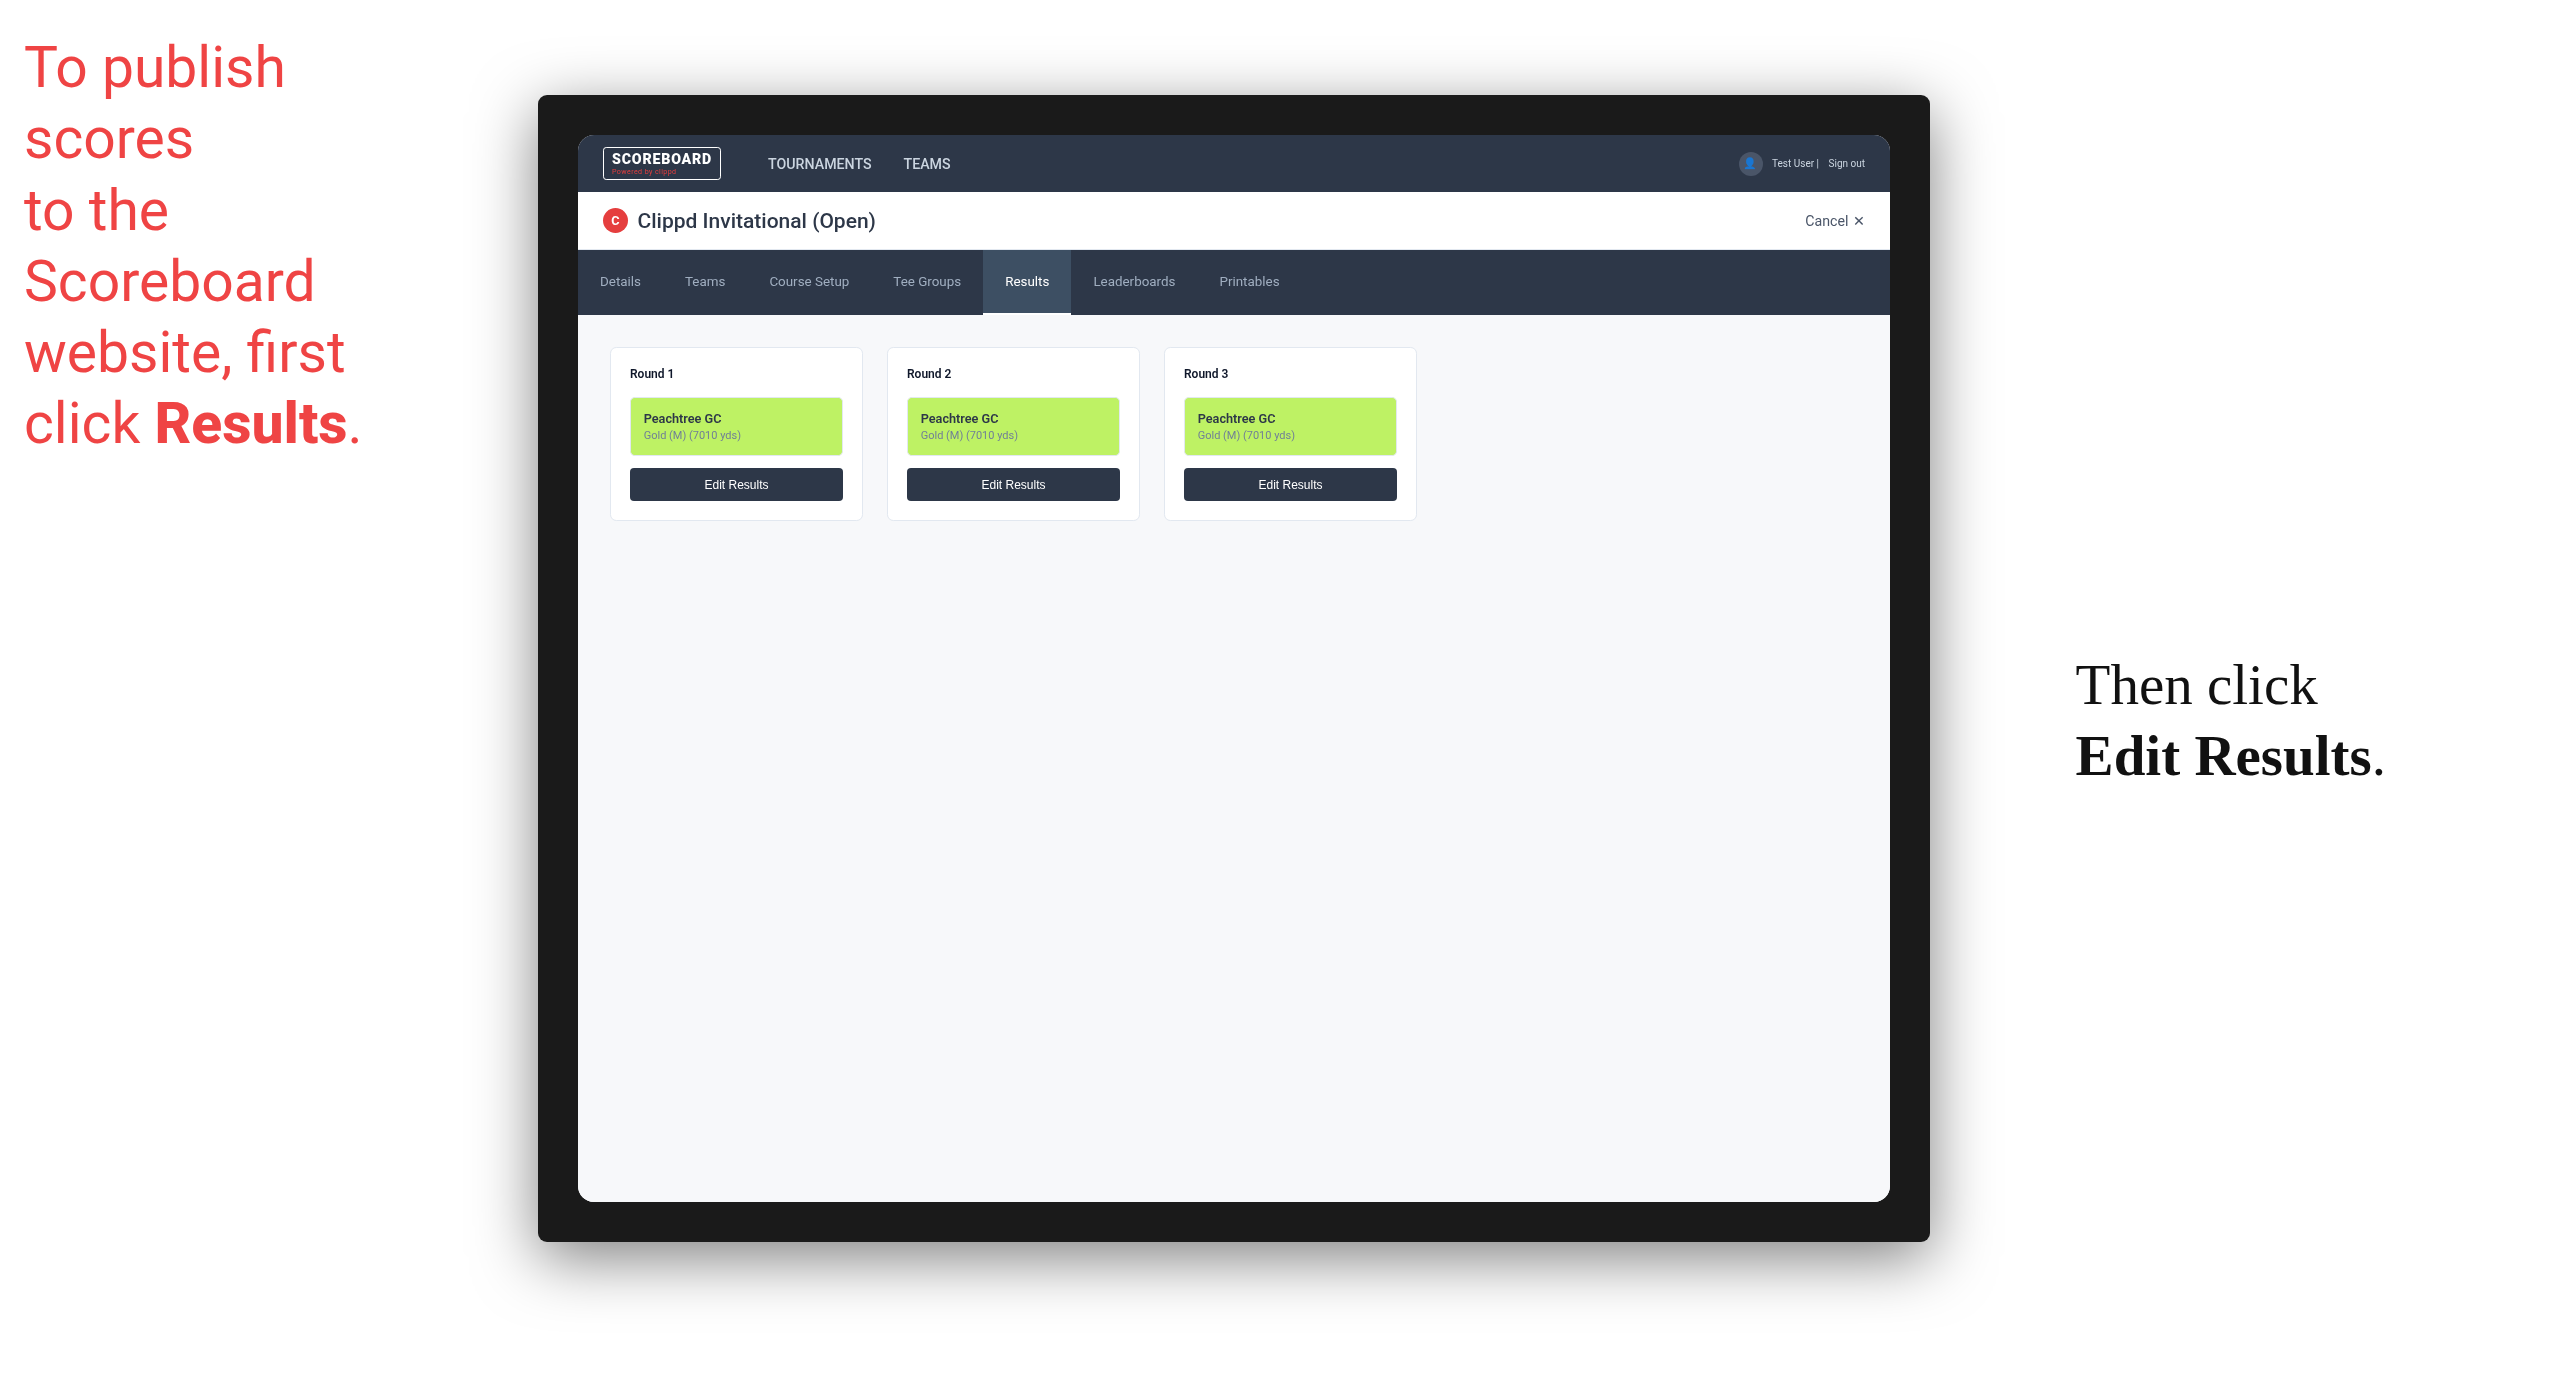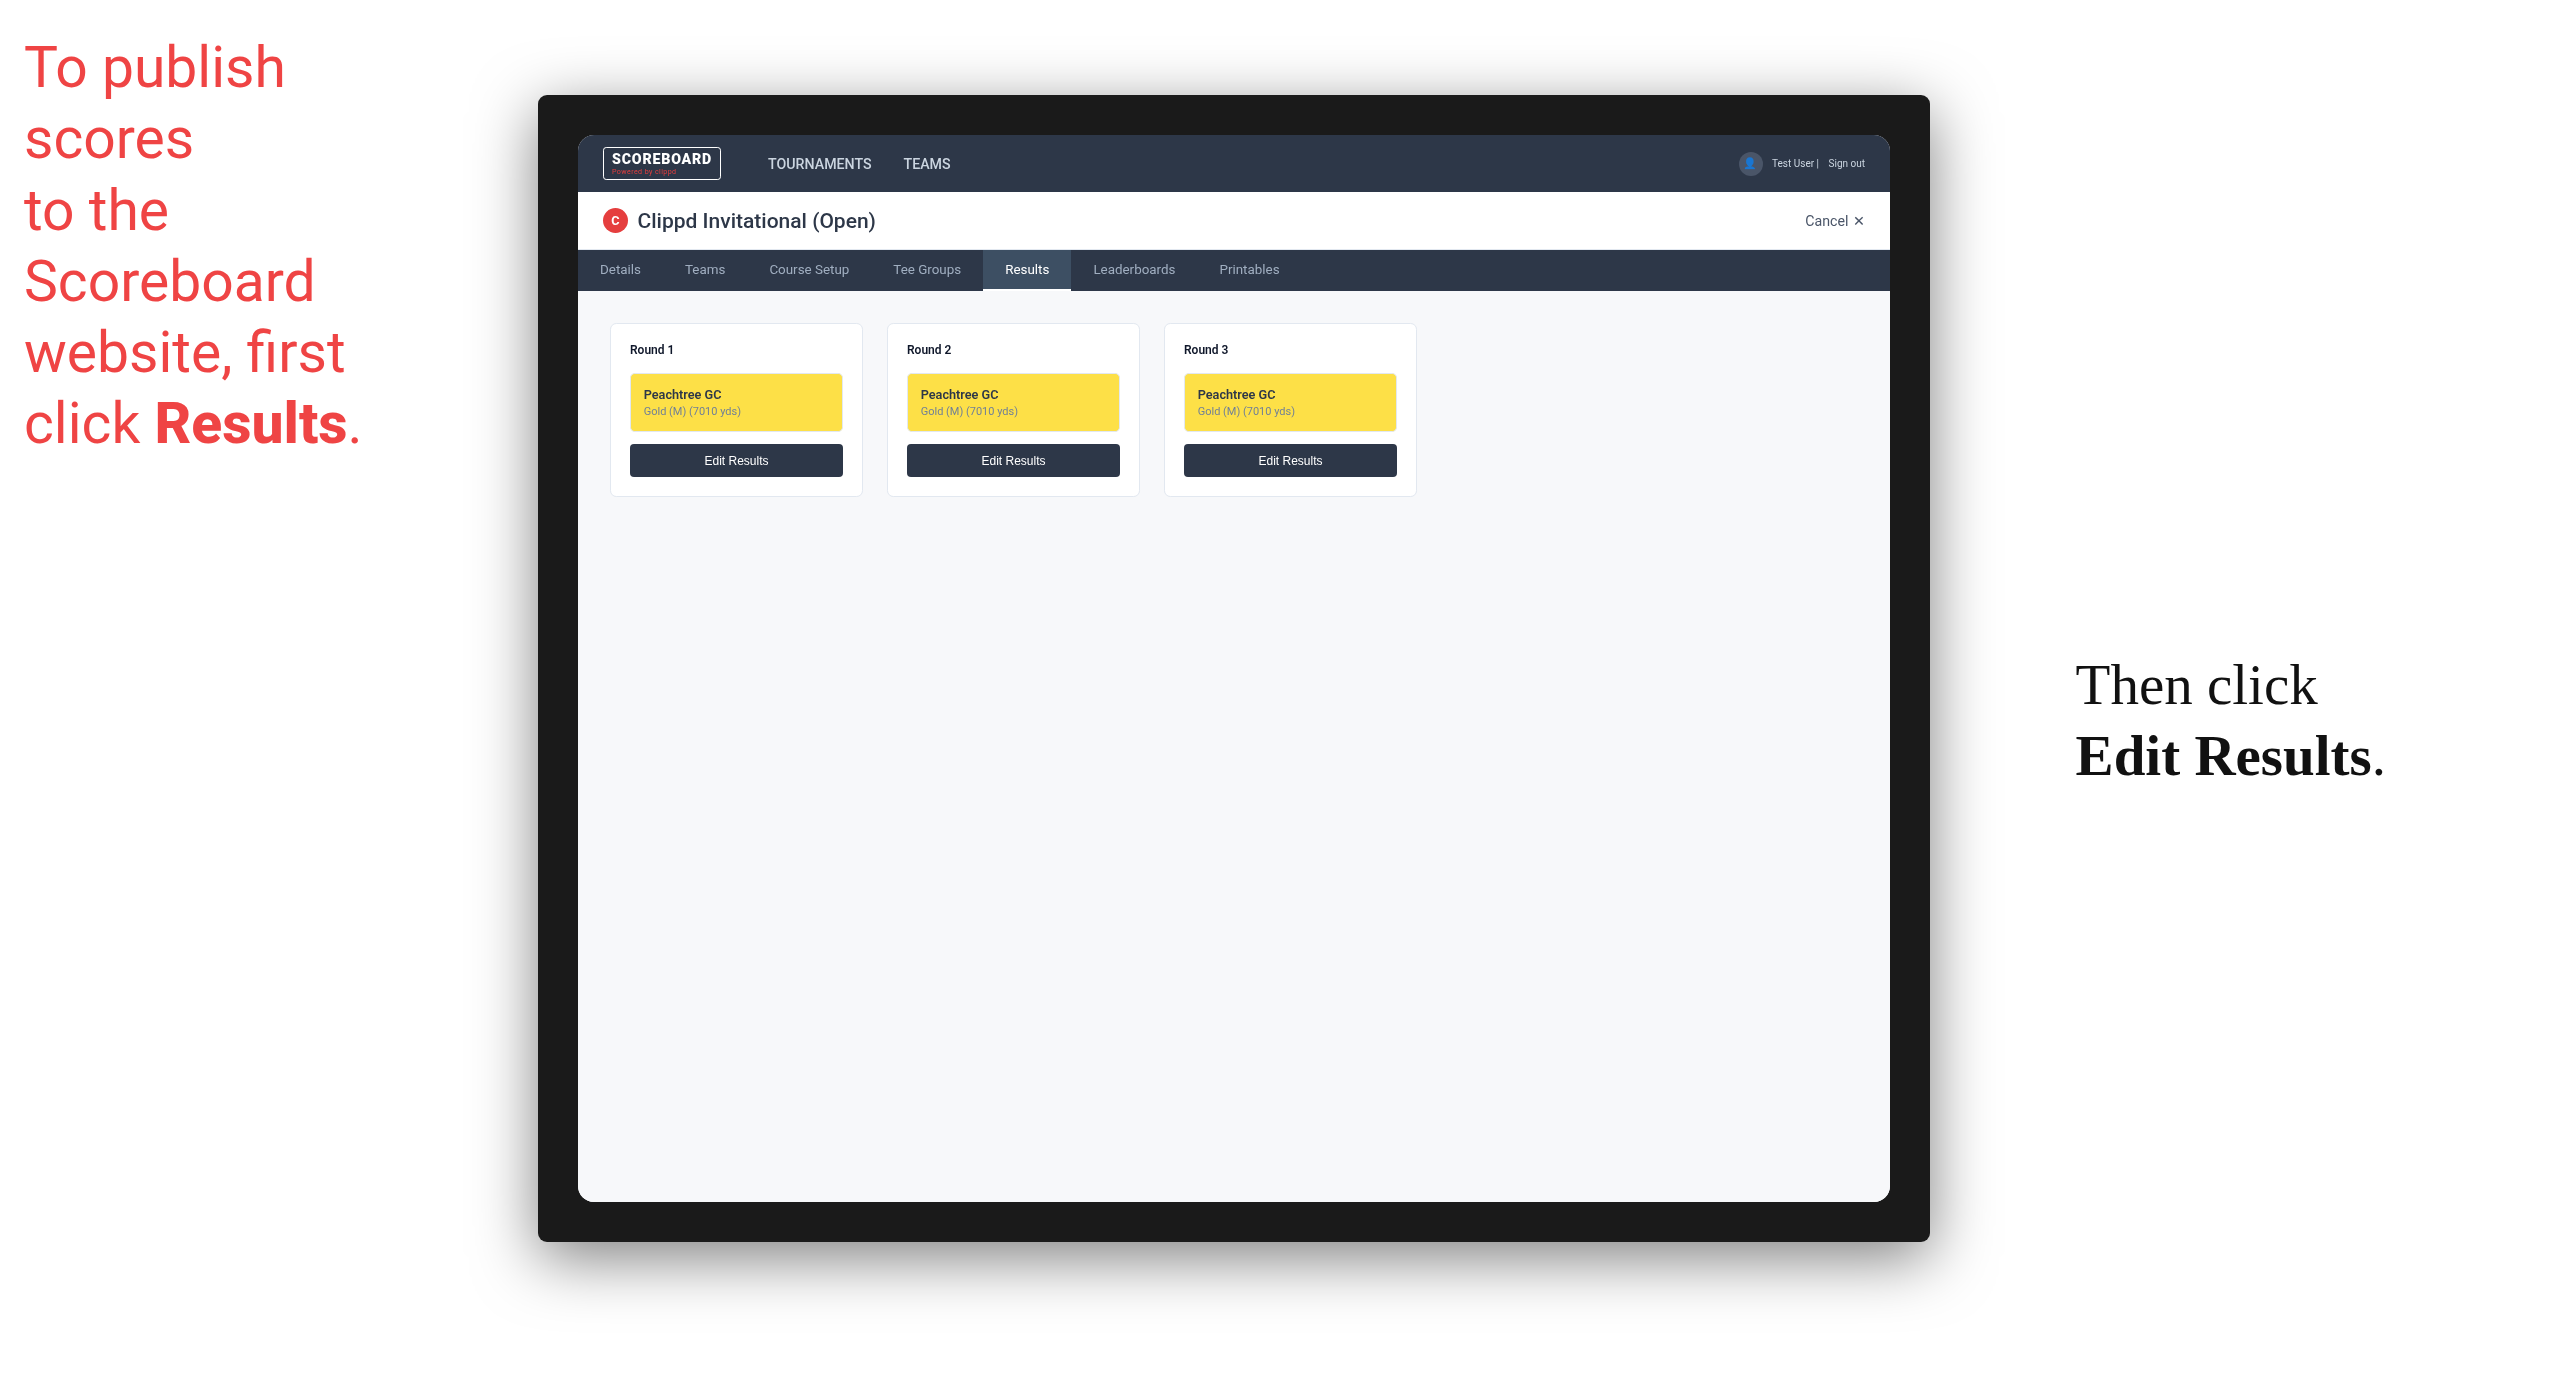--- a/index.html
+++ b/index.html
@@ -185,21 +185,21 @@
     .tab-nav {
       background: #2d3748;
       display: flex;
       gap: 0;
       flex-shrink: 0;
     }
 
     .tab-item {
       color: #a0aec0;
       font-size: 13.4px;
-      padding: 12px 22px;
+      padding: 24px 22px;
       cursor: pointer;
       border-bottom: 2.4px solid transparent;
     }
 
     .tab-item.active {
       color: #ffffff;
       background: #3d4f63;
       border-bottom: 2.4px solid #ffffff;
     }
 
@@ -227,21 +227,21 @@
     }
 
     .round-title {
       font-size: 12px;
       font-weight: 600;
       color: #0f172a;
       margin-bottom: 16px;
     }
 
     .course-card {
-      background: #fde047;
+      background: #bef264;
       border-radius: 4.7px;
       border: 0.8px solid #e2e8f0;
       padding: 12.7px;
       margin-bottom: 12.7px;
     }
 
     .course-name {
       font-size: 12.7px;
       font-weight: 600;
       color: #2d3748;

